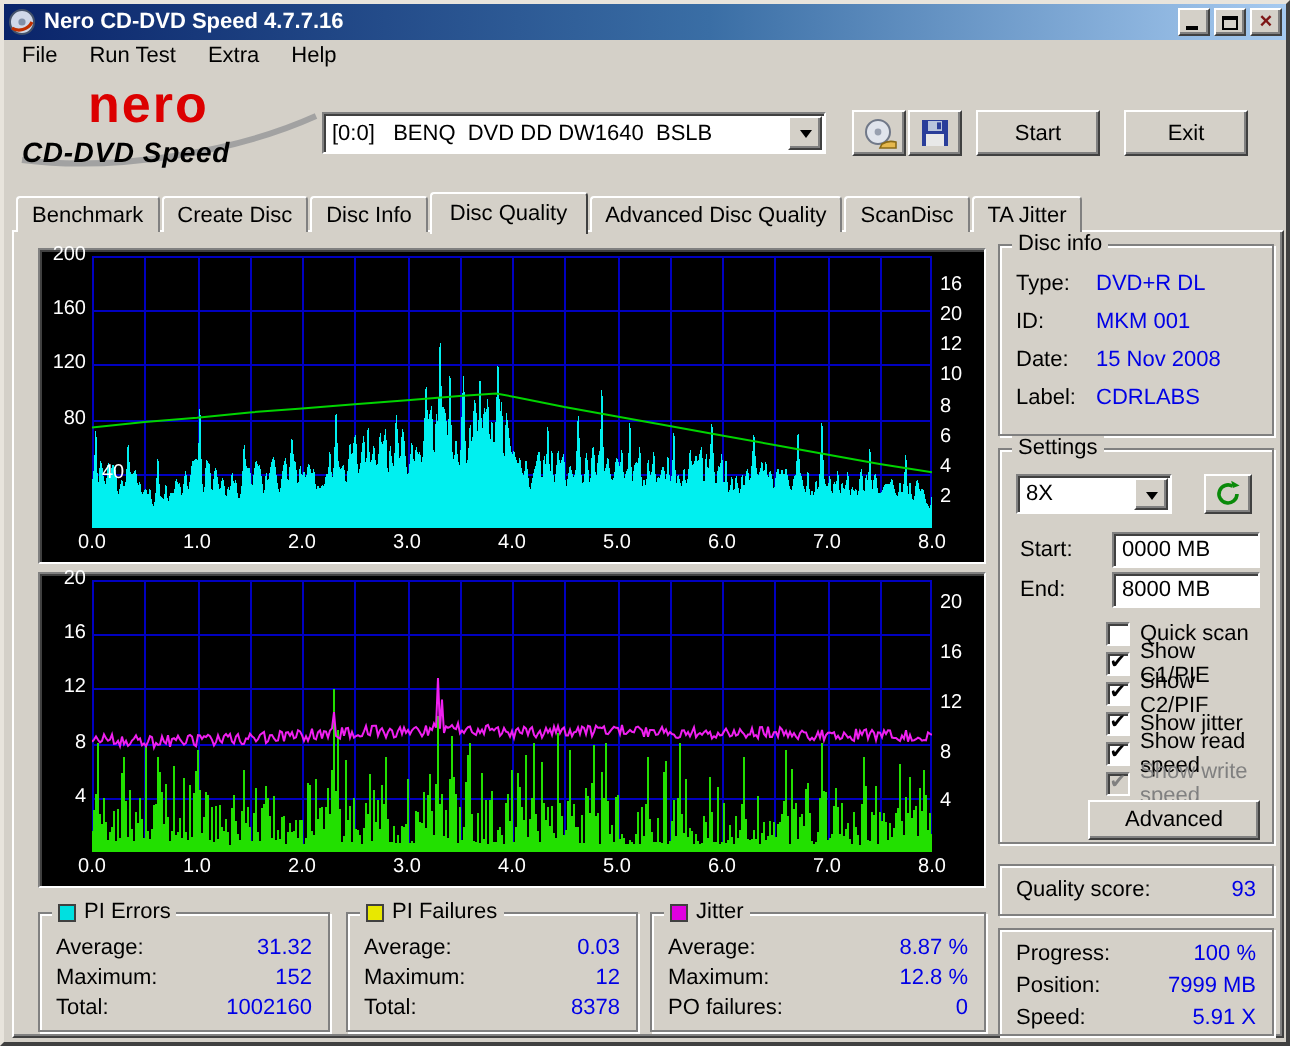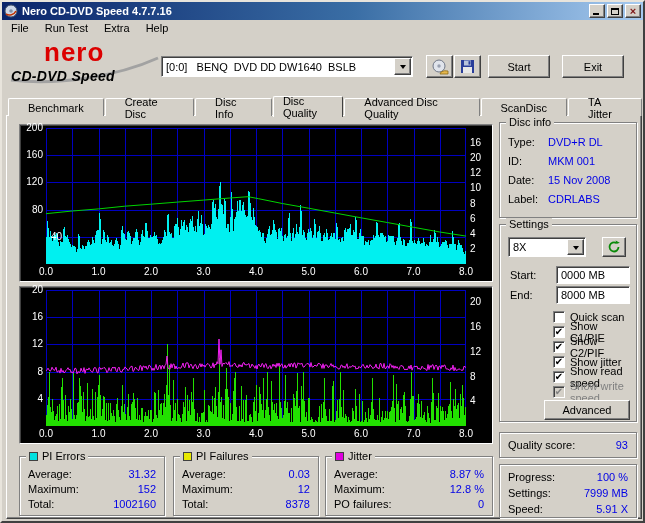--- a/index.html
+++ b/index.html
@@ -30,21 +30,21 @@
 .arrowbtn{width:17px;margin:1px;display:flex;align-items:center;justify-content:center;
   background:#d4d0c8;border:1px solid;border-color:#fff #404040 #404040 #fff;box-shadow:inset -1px -1px 0 #808080;}
 .tri{width:0;height:0;border:3px solid transparent;border-top:4px solid #000;margin-top:4px;}
 .drive{position:absolute;left:159px;top:17px;width:252px;height:21px;}
 .pushbtn{position:absolute;height:23px;background:#d4d0c8;border:1px solid;border-color:#fff #404040 #404040 #fff;
   box-shadow:inset -1px -1px 0 #808080;font-family:"Liberation Sans",sans-serif;font-size:11px;color:#000;
   display:flex;align-items:center;justify-content:center;cursor:default;}
 .toolbtn{width:27px;top:16px;}
 
 .tabs{position:absolute;top:93px;left:6px;height:21px;display:flex;align-items:flex-end;z-index:5;}
-.tab{height:18px;display:flex;align-items:center;padding:0 19px;background:#d4d0c8;margin-right:1px;position:relative;
+.tab{height:18px;display:flex;align-items:center;padding:0 7px;background:#d4d0c8;margin-right:1px;position:relative;
   border:1px solid;border-color:#fff #808080 #808080 #fff;border-bottom:none;border-top-left-radius:2px;border-top-right-radius:2px;}
 .tab.active{height:21px;padding:0 9px;margin-bottom:-1px;border-color:#fff #404040 #d4d0c8 #fff;z-index:6;}
 
 .main{position:absolute;left:4px;top:113px;width:636px;height:404px;background:#d4d0c8;z-index:1;
   border:1px solid;border-color:#fff #404040 #404040 #fff;box-shadow:inset -1px -1px 0 #808080;}
 
 .chartbox{position:absolute;width:474px;height:158px;background:#000;
   border:1px solid;border-color:#808080 #fff #fff #808080;box-shadow:inset 1px 1px 0 #404040;}
 .plot{position:absolute;left:26px;top:3px;width:420px;height:136px;}
 .labels{position:absolute;inset:0;pointer-events:none;}
@@ -327,21 +327,21 @@
     <span>Quality score:</span>
     <span class="blue">93</span>
   </div>
 
   <div class="groupbox progressbox">
     <div class="prow">
         <span>Progress:</span>
         <span class="blue">100 %</span>
       </div>
     <div class="prow">
-        <span>Settings:</span>
+        <span>Position:</span>
         <span class="blue">7999 MB</span>
       </div>
     <div class="prow">
         <span>Speed:</span>
         <span class="blue">5.91 X</span>
       </div>
   </div>
 
   <div class="groupbox statbox" style="left:12px;width:146px;">
     <span class="legend">

